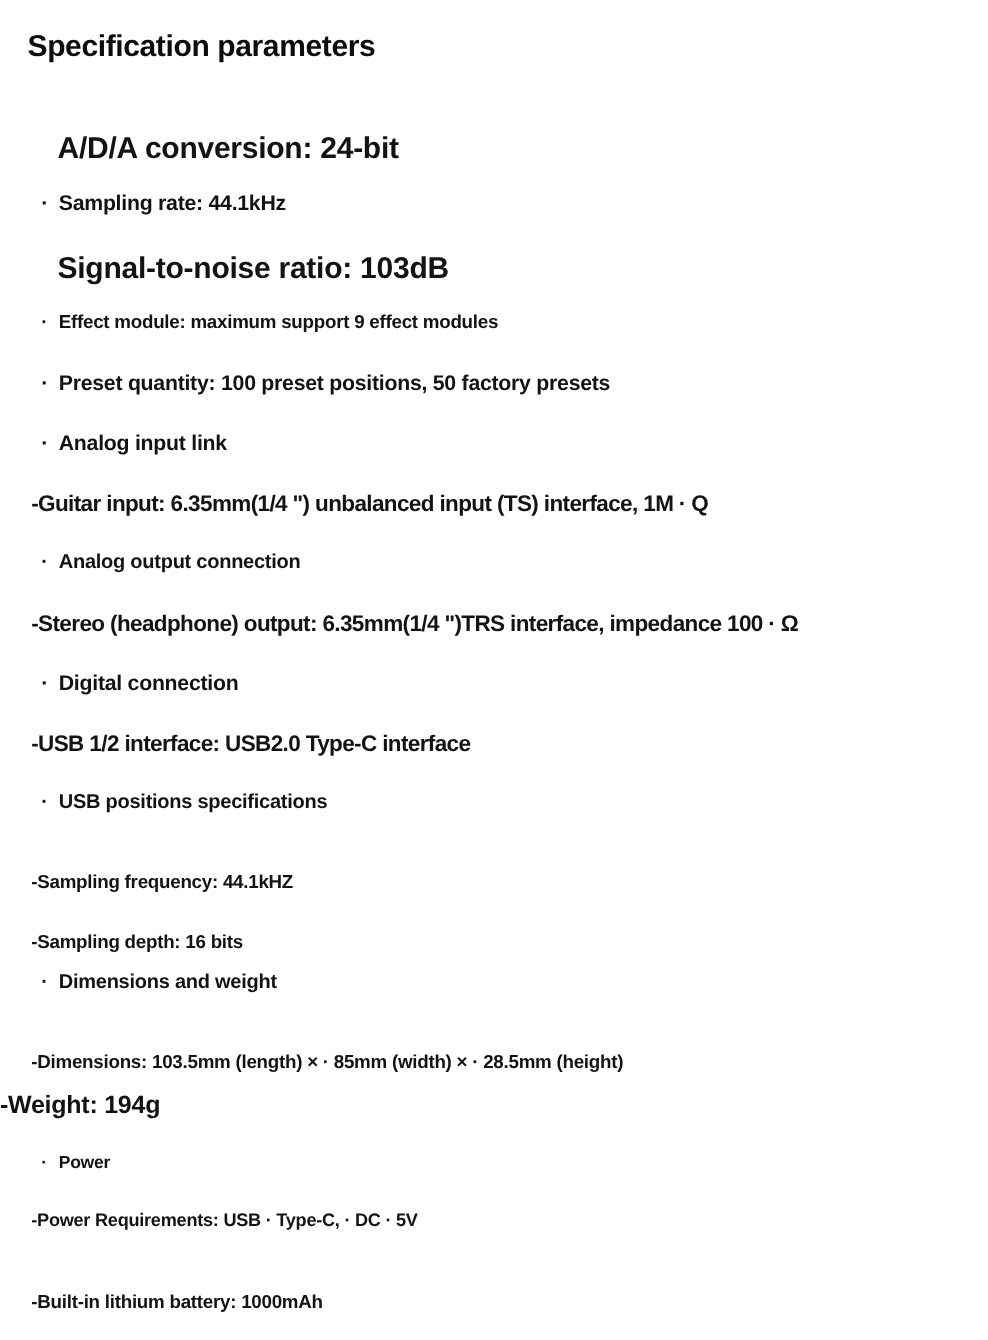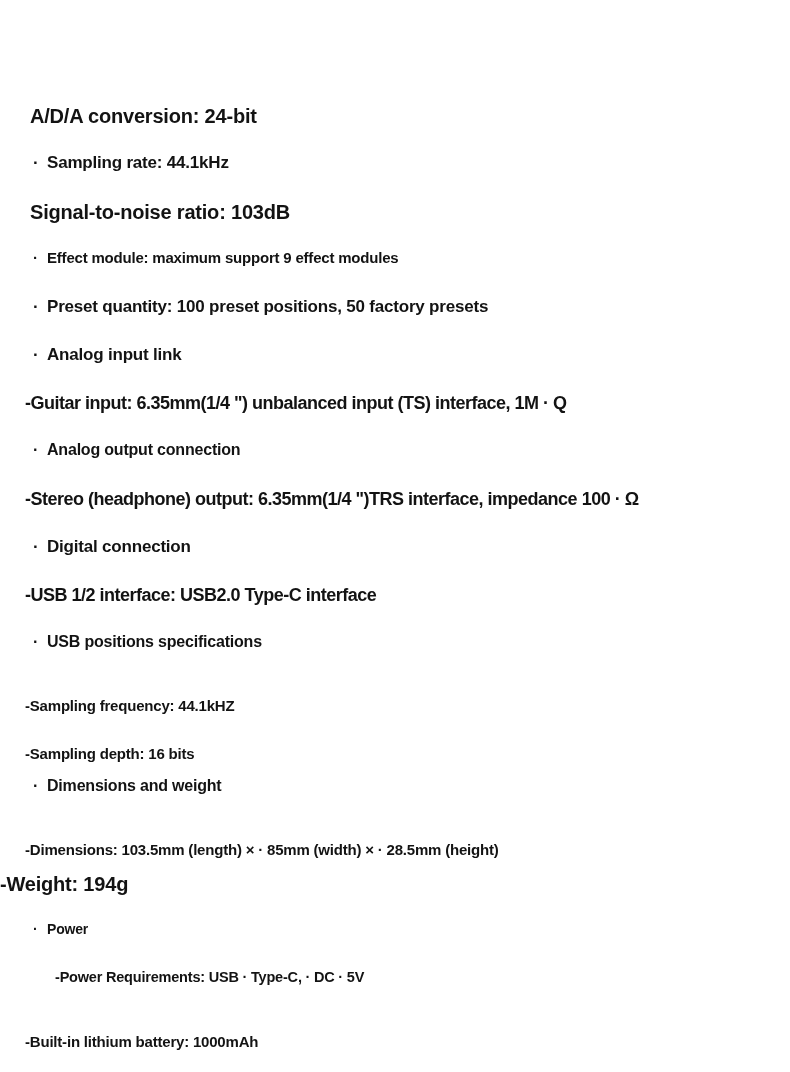--- a/index.html
+++ b/index.html
@@ -39,36 +39,37 @@
     letter-spacing: -0.2px;
     white-space: nowrap;
   }
   .line .marker {
     display: inline-block;
     width: 14px;
     flex: 0 0 14px;
     text-align: left;
   }
   
-  .h   { padding-left: 30px; font-size: 20px; }
+  .h   { padding-left: 46px; font-size: 24px; }
   
   .b17 { padding-left: 33px; font-size: 17px; }
   .b16 { padding-left: 33px; font-size: 16px; }
   .b15 { padding-left: 33px; font-size: 15px; }
   .b14 { padding-left: 33px; font-size: 14px; }
   
   .d18 { padding-left: 25px; font-size: 18px; letter-spacing: -0.5px; }
   .d15 { padding-left: 25px; font-size: 15px; align-items: center; }
-  .d14 { padding-left: 25px; font-size: 14.5px; margin-left: 30px; }
+  .d14 { padding-left: 25px; font-size: 14.5px; }
   .d20 { font-size: 20px; }
 </style>
 </head>
 <body>
 
 <div class="page">
+  <div class="title">Specification parameters</div>
   <div class="lines">
       <div class="line h">
 
     <span class="text">A/D/A conversion: 24-bit</span>
   </div>
       <div class="line b17">
     <span class="marker">·</span>
     <span class="text">Sampling rate: 44.1kHz</span>
   </div>
       <div class="line h">

